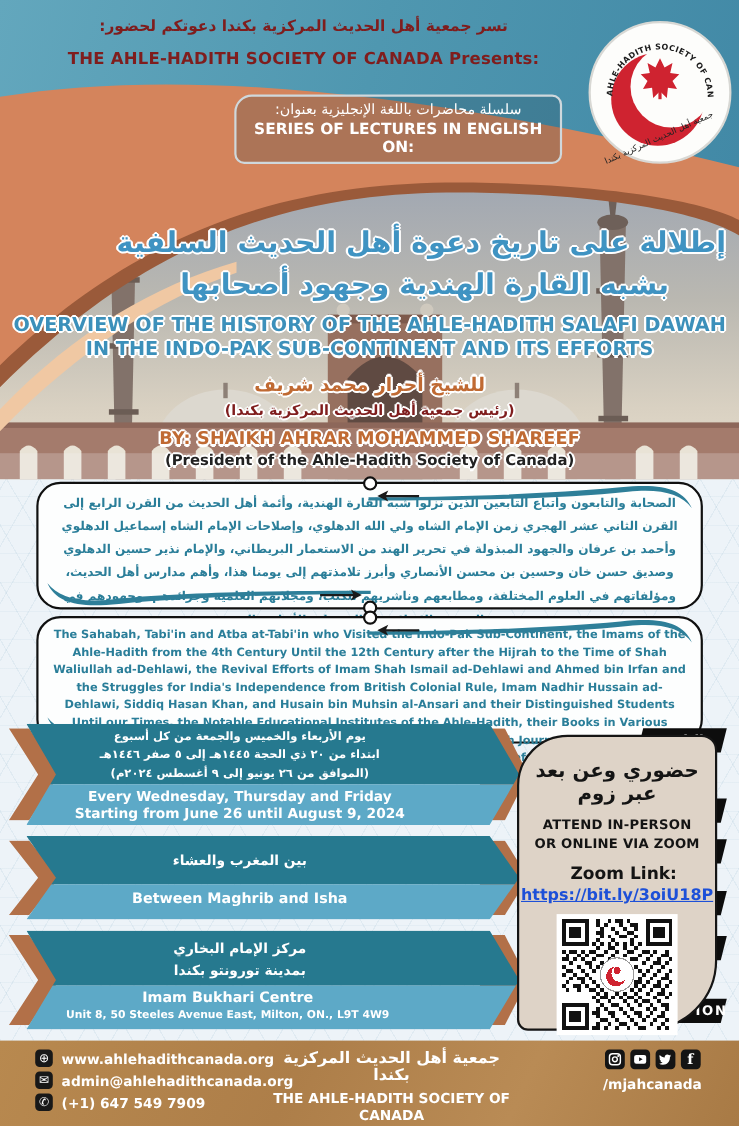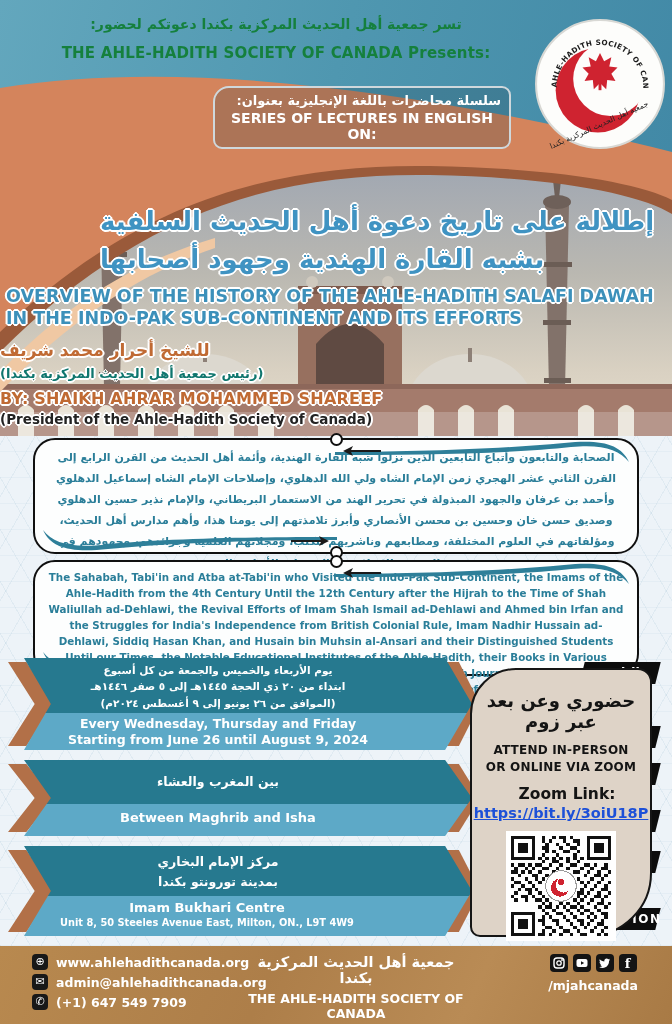--- a/index.html
+++ b/index.html
@@ -2,39 +2,39 @@
 <html><head>
 <meta charset="utf-8">
 <style>
   html,body{margin:0;padding:0;background:#222;}
   .poster{position:relative;width:672px;height:1024px;overflow:hidden;margin:0 auto;
           font-family:"DejaVu Sans","Liberation Sans",sans-serif;background:#eef3f8;}
   
   .hero-bg{position:absolute;top:0;left:0;width:672px;height:436px;
            background:linear-gradient(105deg,#63a7bd 0%,#4f97b0 45%,#3f86a4 100%);}
   .hero-svg{position:absolute;top:0;left:0;z-index:1;}
-  .hdr-txt{position:absolute;left:30px;right:150px;text-align:center;color:#15803d;z-index:2;}
+  .hdr-txt{position:absolute;left:30px;right:150px;text-align:center;color:#7f1d1d;z-index:2;}
   .presents-ar{top:16px;font-size:14px;font-weight:bold;direction:rtl;}
   .presents-en{top:44px;font-size:15px;font-weight:bold;letter-spacing:.2px;}
   .series-box{position:absolute;left:213px;top:86px;width:278px;z-index:2;
               border:2px solid #cfd8dc;border-radius:16px 9px 9px 9px;
               background:rgba(30,60,75,.22);padding:5px 8px;text-align:center;color:#fff;}
-  .series-ar{font-size:13px;font-weight:bold;direction:rtl;text-align:right;}
+  .series-ar{font-size:13px;font-weight:normal;direction:rtl;}
   .series-en{font-size:14px;font-weight:bold;margin-top:2px;}
   .logo{position:absolute;right:6px;top:16px;width:132px;height:136px;z-index:2;}
   
   .outl{text-shadow:-1px -1px 0 #fff,1px -1px 0 #fff,-1px 1px 0 #fff,1px 1px 0 #fff,
         0 -2px 0 #fff,0 2px 0 #fff,-2px 0 0 #fff,2px 0 0 #fff;}
-  .tt{position:absolute;z-index:3;text-align:left;font-weight:bold;}
+  .tt{position:absolute;z-index:3;text-align:center;font-weight:bold;}
   .t-ar1{left:100px;right:6px;top:206px;font-size:26px;color:#3f93c2;direction:rtl;}
   .t-ar2{left:100px;right:0;top:244px;font-size:26px;color:#3f93c2;direction:rtl;}
   .t-en1{left:6px;right:6px;top:286px;font-size:17.5px;color:#3c90ba;}
   .t-en2{left:6px;right:6px;top:308px;font-size:17.5px;color:#3c90ba;}
   .s-ar1{left:0;right:0;top:340px;font-size:17px;color:#c06a33;direction:rtl;}
-  .s-ar2{left:0;right:0;top:366px;font-size:13px;color:#0f766e;direction:rtl;}
+  .s-ar2{left:0;right:0;top:366px;font-size:13px;color:#7f1d1d;direction:rtl;}
   .s-en1{left:0;right:0;top:389px;font-size:16px;color:#c06a33;letter-spacing:.2px;}
   .s-en2{left:0;right:0;top:411px;font-size:13.5px;color:#222;}
   
   .mid-bg{position:absolute;top:432px;left:0;width:672px;height:514px;background-color:#edf3f8;
     background-image:
       repeating-linear-gradient(60deg,rgba(125,170,195,.12) 0 1px,transparent 1px 26px),
       repeating-linear-gradient(-60deg,rgba(125,170,195,.12) 0 1px,transparent 1px 26px),
       repeating-linear-gradient(0deg,rgba(125,170,195,.08) 0 1px,transparent 1px 26px);}
   .desc-box{position:absolute;left:33px;width:602px;z-index:4;background:#fdfefe;
             border:2px solid #101010;border-radius:22px;text-align:center;}

